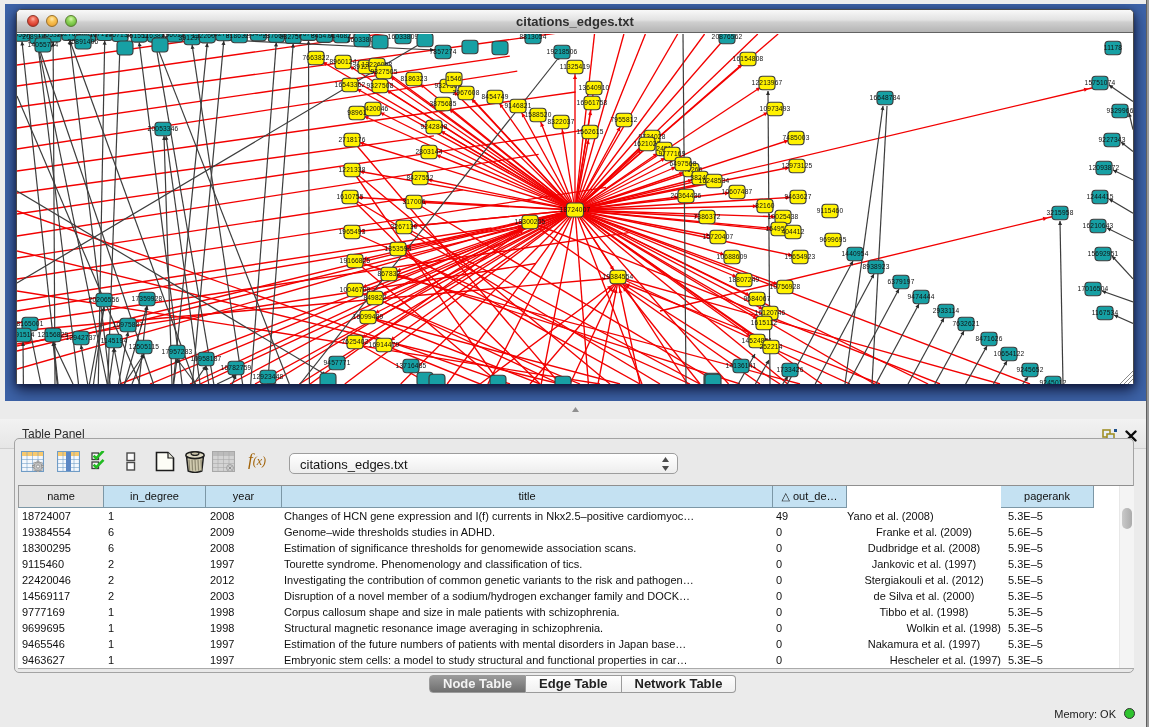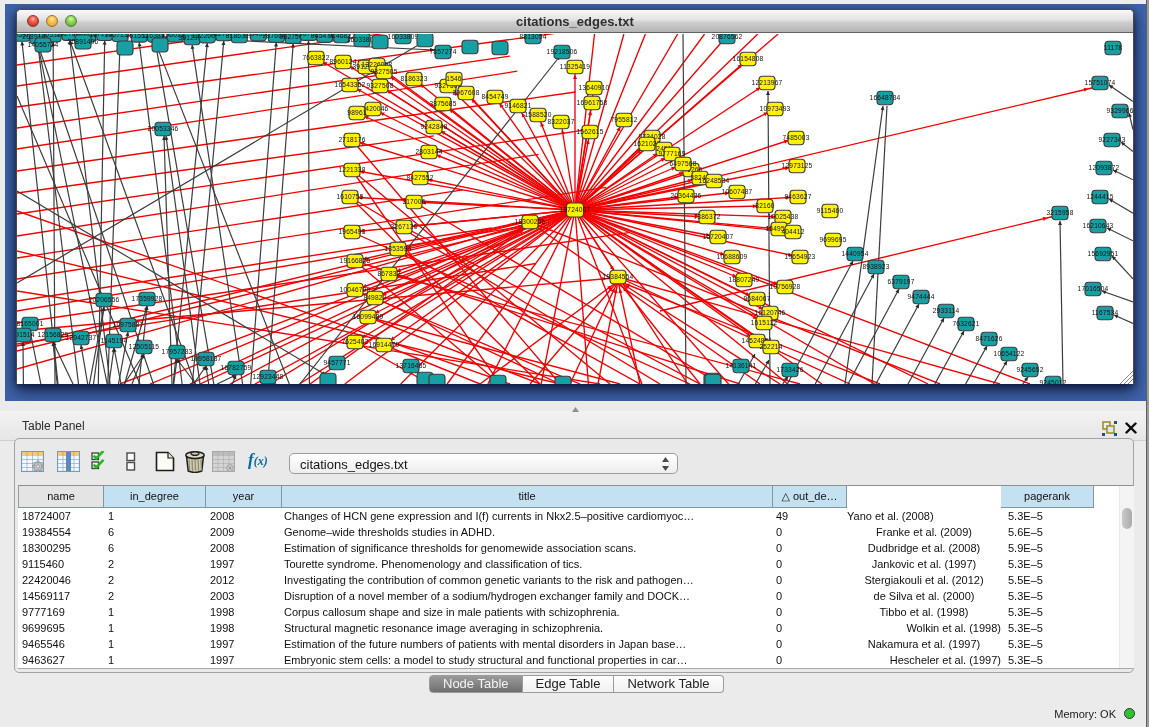--- a/index.html
+++ b/index.html
@@ -21,21 +21,21 @@
   border-bottom:1px solid #636363; border-radius:4px 4px 0 0; }
 #titlebar .tl { position:absolute; top:4.5px; width:12px; height:12px; border-radius:50%; }
 #b-red   { left:10px;  background:radial-gradient(circle at 50% 30%, #ffb3a7 0%, #ee6a56 30%, #d83b2b 70%, #9e2218 100%); border:1px solid #8c3428;}
 #b-yel   { left:29px;  background:radial-gradient(circle at 50% 30%, #ffe9b0 0%, #f8c455 35%, #eda93a 75%, #a8741a 100%); border:1px solid #99702a;}
 #b-grn   { left:48px;  background:radial-gradient(circle at 50% 30%, #d8f7b0 0%, #95d95e 35%, #6cba3c 75%, #3f7a1e 100%); border:1px solid #5a7d33;}
 #title { position:absolute; left:0; right:0; top:4px; text-align:center; font-size:13px; font-weight:bold; color:#2f2f2f; letter-spacing:0; }
 #canvas { position:absolute; left:0; top:24px; width:1116px; height:350px; background:#fff; overflow:hidden; }
 
 
 #panel { position:absolute; left:0; top:401px; width:1146px; height:326px; background:#ebebeb; }
-#phead { position:absolute; left:0; top:10px; width:100%; height:30px; background:linear-gradient(#f2f2f2,#e6e6e6); border-bottom:1px solid #cfcfcf; }
+#phead { position:absolute; left:0; top:18px; width:100%; height:30px; background:linear-gradient(#f2f2f2,#e6e6e6); border-bottom:1px solid #cfcfcf; }
 #phead .t { position:absolute; left:22px; top:8px; font-size:12px; color:#2b2b2b; }
 #pclose { position:absolute; right:8px; top:11px; font-size:14px; font-weight:bold; color:#111; line-height:12px; }
 #pfloat { position:absolute; right:29px; top:10px; }
 
 #inner { position:absolute; left:14px; top:37px; width:1120px; height:235px; background:#e9e9e9; border:1px solid #a3a3a3; border-radius:5px; }
 
 
 #tbar { position:absolute; left:3px; top:10px; height:26px; width:1100px; }
 .combo { position:absolute; left:271px; top:4px; width:389px; height:21px; background:linear-gradient(#ffffff,#ededed); border:1px solid #9d9d9d; border-radius:5px; }
 .combo span { position:absolute; left:10px; top:3px; font-size:13px; color:#151515; }
@@ -45,21 +45,21 @@
 #tbl { position:absolute; left:3px; top:46px; width:1115px; height:184px; background:#fff; border-top:1px solid #8f8f8f; border-bottom:1px solid #aaa; }
 .hrow { position:absolute; left:0; top:0; height:22px; width:1076px; }
 .hc { position:absolute; top:0; height:22px; background:#c4e1f2; border-right:1px solid #7c97a6; border-bottom:1px solid #7c97a6; font-size:11px; color:#111; text-align:center; line-height:21px; }
 .hc.first { background:#e4e4e4; border-left:1px solid #9a9a9a; }
 .rows { position:absolute; left:0; top:22px; }
 .cell { position:absolute; font-size:11px; color:#101010; white-space:nowrap; height:16px; line-height:16px; }
 #sbar { position:absolute; left:1104px; top:47px; width:15px; height:182px; background:#f4f4f4; border-left:1px solid #e8e8e8; }
 #sthumb { position:absolute; left:1107px; top:69px; width:10px; height:21px; background:linear-gradient(90deg,#c9c9c9,#ababab); border-radius:5px; }
 
 
-#tabs { position:absolute; left:429px; top:274px; height:19px; display:flex; }
+#tabs { position:absolute; left:429px; top:274px; height:19px; display:flex;font-weight:bold; }
 .tab { height:18px; font-size:13px; color:#222; background:linear-gradient(#fefefe,#f0f0f0); border:1px solid #9b9b9b; border-left:none; padding:0 13px; line-height:16px; }
 .tab.first { border-left:1px solid #9b9b9b; border-radius:4px 0 0 4px; background:linear-gradient(#9a9a9a,#6f6f6f); color:#f4f4f4; }
 .tab.last { border-radius:0 4px 4px 0; }
 
 
 #status { position:absolute; left:0; top:302px; width:1146px; height:24px; }
 #status .m { position:absolute; right:30px; top:5px; font-size:11px; color:#1b1b1b; }
 #status .dot { position:absolute; right:11px; top:5px; width:11px; height:11px; border-radius:50%; background:#2fc32f; border:1.5px solid #333; }
 
 
@@ -861,21 +861,21 @@
             <rect x="1" y="1" width="21" height="4" fill="#bcbcbc"></rect>
             <line x1="6.0" y1="0.5" x2="6.0" y2="20.5" stroke="#a8a8a8" stroke-width="0.7" opacity="0.8"></line>
             <line x1="11.5" y1="0.5" x2="11.5" y2="20.5" stroke="#a8a8a8" stroke-width="0.7" opacity="0.8"></line>
             <line x1="17.0" y1="0.5" x2="17.0" y2="20.5" stroke="#a8a8a8" stroke-width="0.7" opacity="0.8"></line>
             <line x1="0.5" y1="8.5" x2="22.5" y2="8.5" stroke="#a8a8a8" stroke-width="0.7" opacity="0.8"></line>
             <line x1="0.5" y1="12.5" x2="22.5" y2="12.5" stroke="#a8a8a8" stroke-width="0.7" opacity="0.8"></line>
             <line x1="0.5" y1="16.5" x2="22.5" y2="16.5" stroke="#a8a8a8" stroke-width="0.7" opacity="0.8"></line>
             <circle cx="18" cy="17" r="3.4" fill="#cfcfcf" stroke="#a0a0a0"></circle>
             <path d="M16.5 15.5 L19.5 18.5 M19.5 15.5 L16.5 18.5" stroke="#909090" stroke-width="1"></path>
           </svg>
-<div style="position:absolute;left:230px;top:1px;width:42px;font-family:'Liberation Serif',serif;font-style:italic;font-weight:bold;color:#0369a1;font-size:17px">f<span style="font-size:12px">(x)</span></div>
+<div style="position:absolute;left:230px;top:1px;width:42px;font-family:'Liberation Serif',serif;font-style:italic;font-weight:normal;color:#a16207;font-size:17px">f<span style="font-size:12px">(x)</span></div>
         <div class="combo">
             <span>citations_edges.txt</span>
           <svg class="ar" width="9" height="16" viewBox="0 0 9 16">
               <path d="M4.5 1 L8 6 L1 6 Z" fill="#4a4a4a"></path>
               <path d="M4.5 15 L8 10 L1 10 Z" fill="#4a4a4a"></path>
             </svg>
         </div>
       </div>
       <div id="tbl">
 <div class="hrow">

